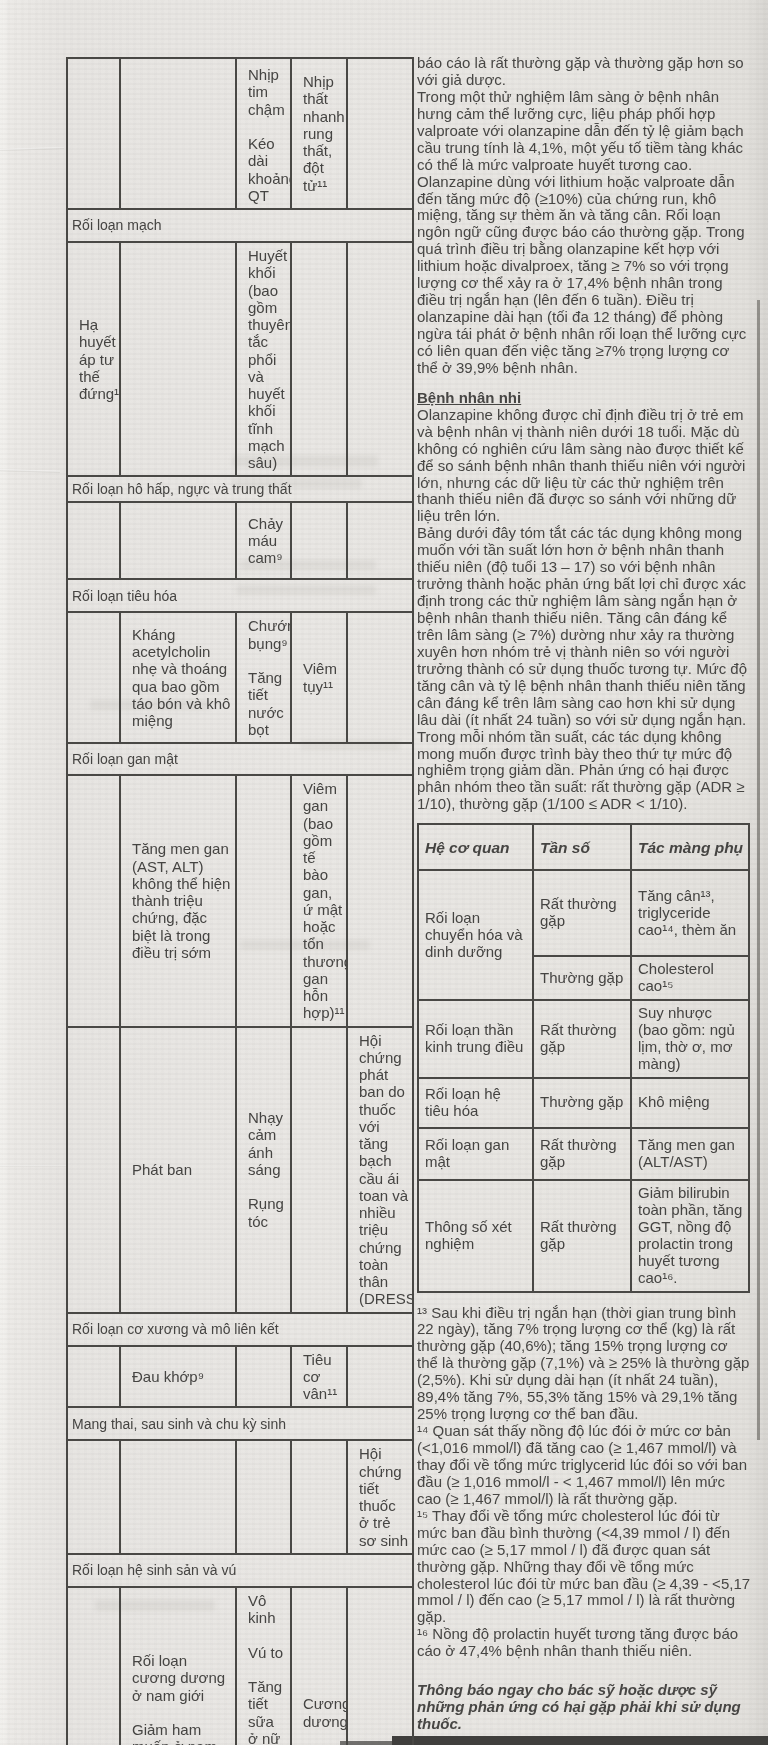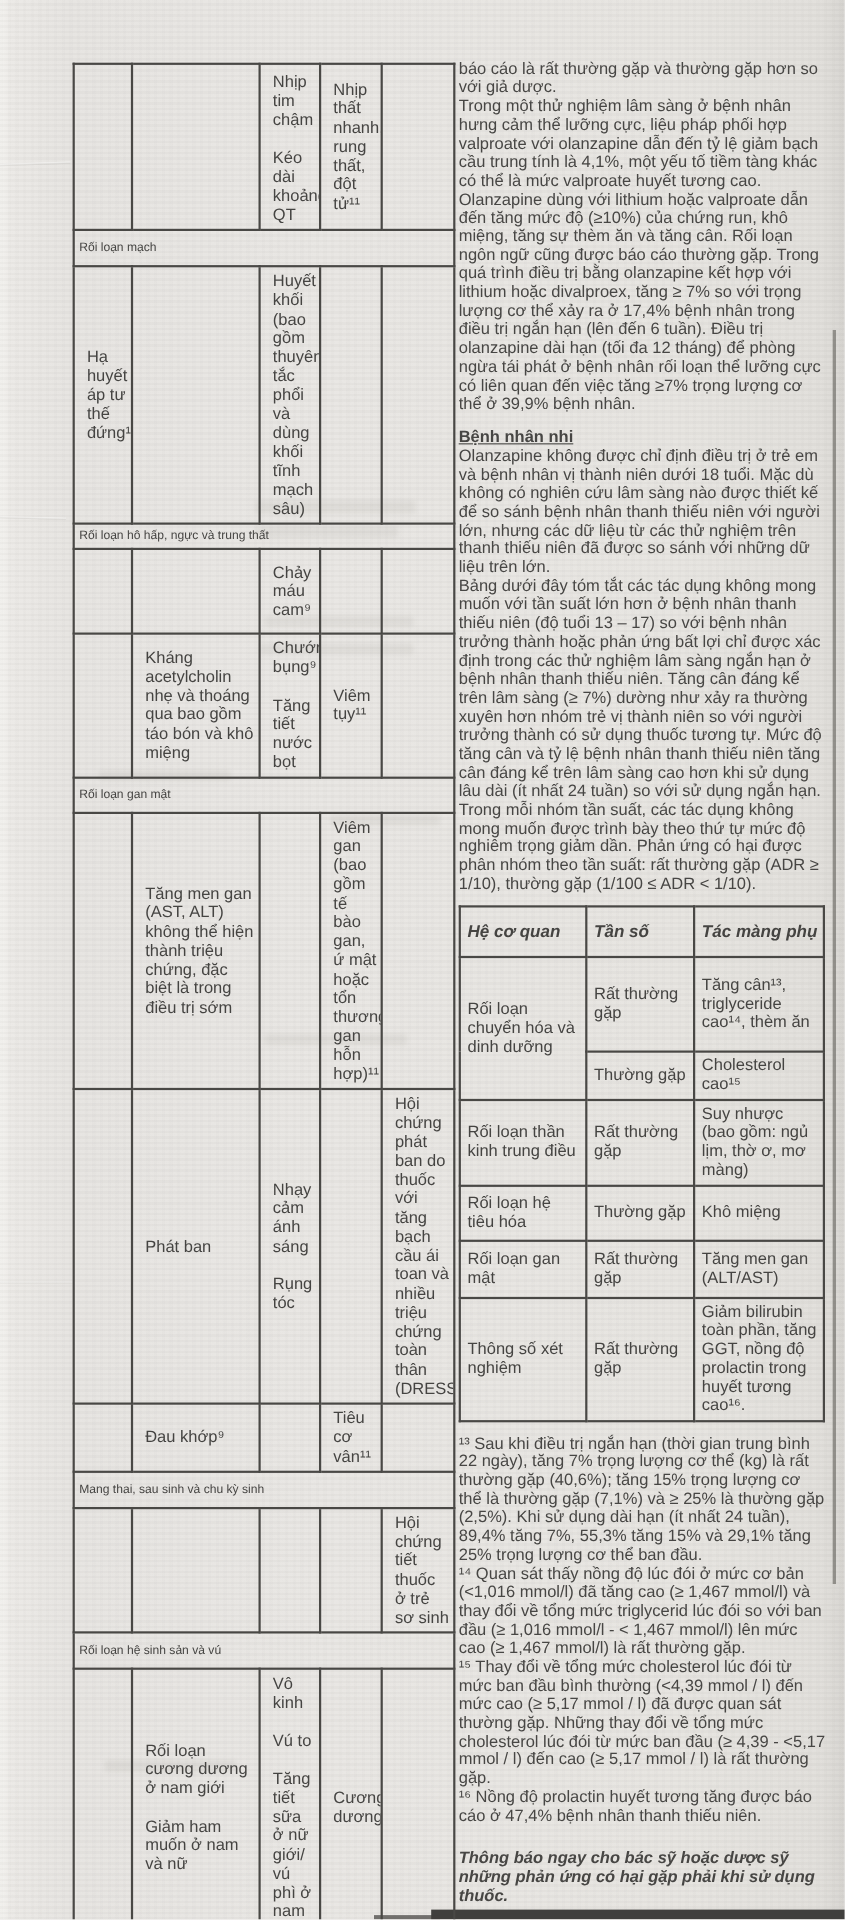--- a/index.html
+++ b/index.html
@@ -29,21 +29,21 @@
   table.ltable td{
     border:2px solid #494845;
     vertical-align:middle;
     padding:4px 3px 4px 11px;
     white-space:pre-line;
     overflow:hidden;
   }
   table.ltable td.band{
     padding:4px 4px;
     vertical-align:middle;
-    font-size:11px;
+    font-size:14px;
     white-space:normal;
   }
   table.ltable td.vtop{vertical-align:top;padding-top:7px;}
   
   .rcol{
     position:absolute;left:417px;top:55px;width:334px;
     font-size:15px;line-height:1.13;color:#474644;
   }
   .rcol p{margin:0;}
   .rcol .h-underline{font-weight:bold;text-decoration:underline;margin-top:13px;}
@@ -112,34 +112,37 @@
 Kéo dài khoảng QT</td>
         <td>Nhịp thất nhanh, rung thất, đột tử¹¹</td>
         <td></td>
       </tr>
       <tr style="height:33px">
         <td class="band" colspan="5">Rối loạn mạch</td>
       </tr>
       <tr style="height:167px">
         <td>Hạ huyết áp tư thế đứng¹⁰</td>
         <td></td>
-        <td>Huyết khối (bao gồm thuyên tắc phổi và dùng khối tĩnh mạch sâu)</td>
+        <td>Huyết khối (bao gồm thuyên tắc phổi và huyết khối tĩnh mạch sâu)</td>
         <td></td>
         <td></td>
       </tr>
       <tr style="height:19px">
         <td class="band" colspan="5">Rối loạn hô hấp, ngực và trung thất</td>
       </tr>
       <tr style="height:77px">
         <td></td>
         <td></td>
         <td>Chảy máu cam⁹</td>
         <td></td>
         <td></td>
       </tr>
+      <tr style="height:33px">
+        <td class="band" colspan="5">Rối loạn tiêu hóa</td>
+      </tr>
       <tr style="height:120px">
         <td></td>
         <td>Kháng acetylcholin nhẹ và thoáng qua bao gồm táo bón và khô miệng</td>
         <td>Chướng bụng⁹
 
 Tăng tiết nước bọt</td>
         <td>Viêm tụy¹¹</td>
         <td></td>
       </tr>
       <tr style="height:32px">
@@ -153,20 +156,23 @@
         <td></td>
       </tr>
       <tr style="height:235px">
         <td></td>
         <td>Phát ban</td>
         <td>Nhạy cảm ánh sáng
 
 Rụng tóc</td>
         <td></td>
         <td>Hội chứng phát ban do thuốc với tăng bạch cầu ái toan và nhiều triệu chứng toàn thân (DRESS)</td>
+      </tr>
+      <tr style="height:33px">
+        <td class="band" colspan="5">Rối loạn cơ xương và mô liên kết</td>
       </tr>
       <tr style="height:52px">
         <td></td>
         <td>Đau khớp⁹</td>
         <td></td>
         <td>Tiêu cơ vân¹¹</td>
         <td></td>
       </tr>
       <tr style="height:33px">
         <td class="band" colspan="5">Mang thai, sau sinh và chu kỳ sinh</td>

